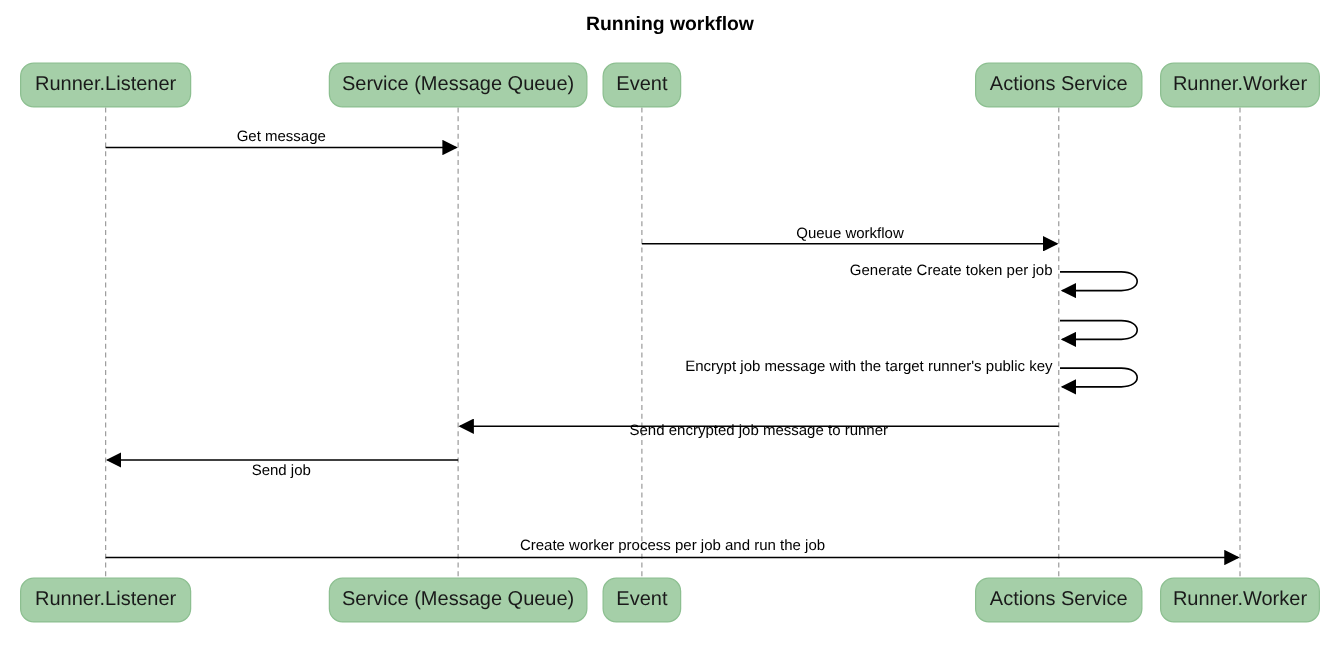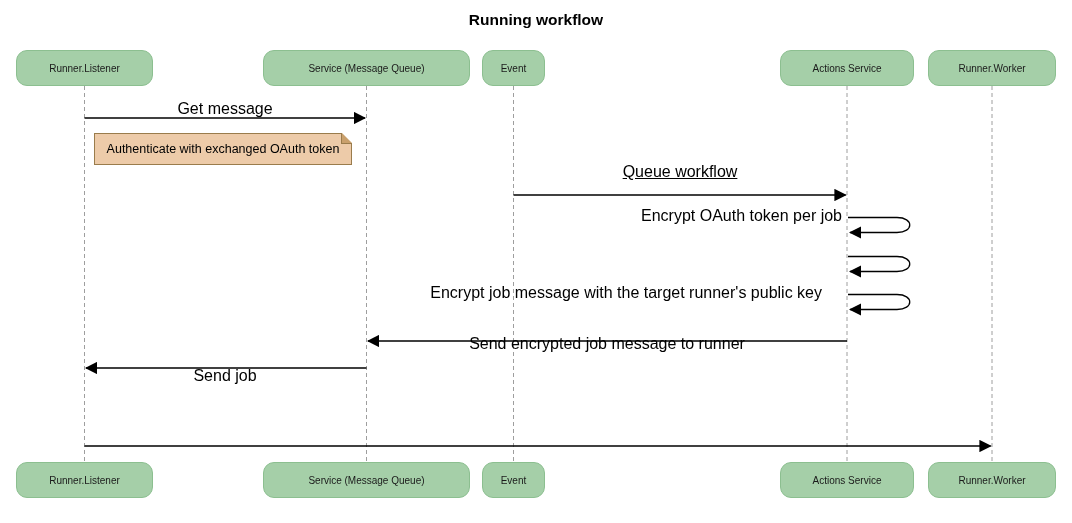--- a/index.html
+++ b/index.html
@@ -35,21 +35,21 @@
   .actor {
     position: absolute;
     height: 36px;
     box-sizing: border-box;
     background: var(--actor-fill);
     border: 1px solid var(--actor-border);
     border-radius: 11px;
     display: flex;
     align-items: center;
     justify-content: center;
-    font-size: 10px;
+    font-size: 16px;
     color: var(--actor-text);
     white-space: nowrap;
   }
   .svg-layer {
     position: absolute;
     top: 0; left: 0;
   }
   .lifeline {
     stroke: var(--lifeline);
     stroke-width: 1;
@@ -57,21 +57,21 @@
     fill: none;
   }
   .msg-line {
     stroke: var(--arrow);
     stroke-width: 1.3;
     fill: none;
   }
   .arrowhead { fill: var(--arrow); }
   .msg-label {
     position: absolute;
-    font-size: 16px;
+    font-size: 12px;
     color: var(--label-text);
     white-space: nowrap;
     line-height: 14px;
   }
   .msg-label.center { transform: translateX(-50%); }
   .msg-label.right  { transform: translateX(-100%); }
   .note {
     position: absolute;
     box-sizing: border-box;
     background: var(--note-fill);
@@ -126,27 +126,27 @@
     <line class="msg-line" x1="84.5" y1="446" x2="990.5" y2="446" marker-end="url(#arr)"></line>
   </svg>
 
   <div class="actor" style="left:16px; top:50px; width:137px;">Runner.Listener</div>
   <div class="actor" style="left:263px; top:50px; width:207px;">Service (Message Queue)</div>
   <div class="actor" style="left:482px; top:50px; width:63px;">Event</div>
   <div class="actor" style="left:780px; top:50px; width:134px;">Actions Service</div>
   <div class="actor" style="left:928px; top:50px; width:128px;">Runner.Worker</div>
 
   <div class="msg-label center" style="left:225px; top:102px;">Get message</div>
-  <div class="msg-label center" style="left:680px; top:165px;text-decoration:underline;">Queue workflow</div>
-  <div class="msg-label right" style="left:842px; top:209px;">Encrypt OAuth token per job</div>
-  <div class="msg-label right" style="left:822px; top:286px;">Encrypt job message with the target runner's public key</div>
+  <div class="msg-label center" style="left:680px; top:179px;">Queue workflow</div>
+  <div class="msg-label right" style="left:842px; top:209px;">Generate Create token per job</div>
+  <div class="msg-label right" style="left:842px; top:286px;">Encrypt job message with the target runner's public key</div>
   <div class="msg-label center" style="left:607px; top:337px;">Send encrypted job message to runner</div>
   <div class="msg-label center" style="left:225px; top:351px;margin-top:18px;">Send job</div>
+  <div class="msg-label center" style="left:538px; top:429px;">Create worker process per job and run the job</div>
 
-  <div class="note" style="left:94px; top:133px; width:258px; height:32px;">Authenticate with exchanged OAuth token</div>
 
   <div class="actor" style="left:16px; top:462px; width:137px;">Runner.Listener</div>
   <div class="actor" style="left:263px; top:462px; width:207px;">Service (Message Queue)</div>
   <div class="actor" style="left:482px; top:462px; width:63px;">Event</div>
   <div class="actor" style="left:780px; top:462px; width:134px;">Actions Service</div>
   <div class="actor" style="left:928px; top:462px; width:128px;">Runner.Worker</div>
 
 </div>
 
 </body></html>

